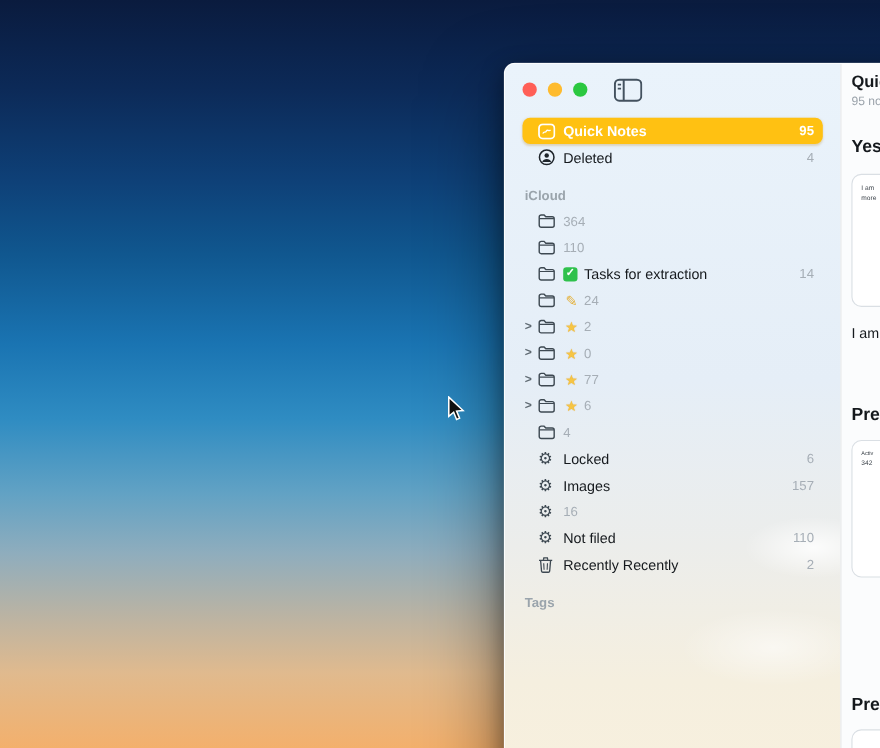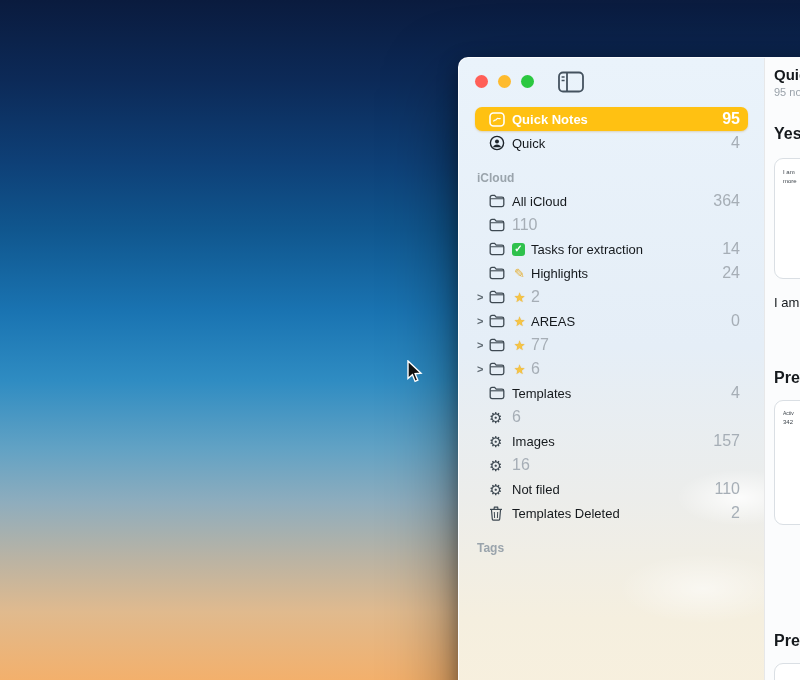--- a/index.html
+++ b/index.html
@@ -52,21 +52,21 @@
   .row .chev.empty { visibility:hidden; }
   .row .ficon { width:17px; height:16px; display:flex; align-items:center; margin-right:6px; }
   .row .emoji { width:15px; margin-right:4px; text-align:center; line-height:1; }
   .emoji-star { color:#f6c544; font-size:13px; text-shadow:0 0 1px #d9981c; }
   .emoji-check { width:13px; height:13px; background:#2fc14c; border-radius:3px;
                  color:#fff; font-size:10px; font-weight:700; display:flex;
                  align-items:center; justify-content:center; }
   .emoji-pen { color:#e4af35; font-size:13px; }
   .gear-glyph { font-size:15px; color:#3e4952; line-height:1; }
   .row .label { flex:1; white-space:nowrap; overflow:hidden; }
-  .row .count { font-size:16px; color:#a6aeb6; }
+  .row .count { font-size:12px; color:#a6aeb6; }
 
   .row.selected {
     background:#ffc112; color:#fff; font-weight:700;
     box-shadow:0 1px 2px rgba(180,120,0,.25);
   }
   .row.selected .count { color:#fff; font-weight:600; }
   .row.shared-row { margin-top:0; }
 
   .section-header {
     margin:16px 16px 2px 18px; height:16px;
@@ -140,37 +140,36 @@
 
         <div class="row shared-row">
           <span class="chev empty">&nbsp;</span>
           <span class="ficon">
             <svg width="16" height="16" viewBox="0 0 16 16" fill="none">
               <circle cx="8" cy="8" r="6.6" stroke="#1e252b" stroke-width="1.4"></circle>
               <circle cx="8" cy="6.4" r="2" fill="#1e252b"></circle>
               <path d="M3.9 12.3 C4.7 10.4 6.2 9.6 8 9.6 C9.8 9.6 11.3 10.4 12.1 12.3" fill="#1e252b"></path>
             </svg>
           </span>
-          <span class="label">Quick</span>
+          <span class="label">Deleted</span>
           <span class="count">4</span>
         </div>
       </div>
 
       <div class="section-header">iCloud</div>
 
       <div class="rows" id="icloud-rows">
           <div class="row">
             <span class="chev empty">&nbsp;</span>
             <span class="ficon">
               <svg width="16" height="14" viewBox="0 0 16 14" fill="none">
                 <path d="M1.2 3.2 A1.8 1.8 0 0 1 3 1.4 H5.6 L7.2 3.1 H13 A1.8 1.8 0 0 1 14.8 4.9 V10.8 A1.8 1.8 0 0 1 13 12.6 H3 A1.8 1.8 0 0 1 1.2 10.8 Z" stroke="#3e4952" stroke-width="1.3"></path>
                 <line x1="1.4" y1="4.8" x2="14.6" y2="4.8" stroke="#3e4952" stroke-width="1.1"></line>
               </svg>
             </span>
-            <span class="label">All iCloud</span>
             <span class="count">364</span>
           </div>
           <div class="row">
             <span class="chev empty">&nbsp;</span>
             <span class="ficon">
               <svg width="16" height="14" viewBox="0 0 16 14" fill="none">
                 <path d="M1.2 3.2 A1.8 1.8 0 0 1 3 1.4 H5.6 L7.2 3.1 H13 A1.8 1.8 0 0 1 14.8 4.9 V10.8 A1.8 1.8 0 0 1 13 12.6 H3 A1.8 1.8 0 0 1 1.2 10.8 Z" stroke="#3e4952" stroke-width="1.3"></path>
                 <line x1="1.4" y1="4.8" x2="14.6" y2="4.8" stroke="#3e4952" stroke-width="1.1"></line>
               </svg>
             </span>
@@ -192,21 +191,20 @@
           </div>
           <div class="row">
             <span class="chev empty">&nbsp;</span>
             <span class="ficon">
               <svg width="16" height="14" viewBox="0 0 16 14" fill="none">
                 <path d="M1.2 3.2 A1.8 1.8 0 0 1 3 1.4 H5.6 L7.2 3.1 H13 A1.8 1.8 0 0 1 14.8 4.9 V10.8 A1.8 1.8 0 0 1 13 12.6 H3 A1.8 1.8 0 0 1 1.2 10.8 Z" stroke="#3e4952" stroke-width="1.3"></path>
                 <line x1="1.4" y1="4.8" x2="14.6" y2="4.8" stroke="#3e4952" stroke-width="1.1"></line>
               </svg>
             </span>
             <span class="emoji"><span class="emoji-pen">✎</span></span>
-            <span class="label">Highlights</span>
             <span class="count">24</span>
           </div>
           <div class="row">
             <span class="chev">&gt;</span>
             <span class="ficon">
               <svg width="16" height="14" viewBox="0 0 16 14" fill="none">
                 <path d="M1.2 3.2 A1.8 1.8 0 0 1 3 1.4 H5.6 L7.2 3.1 H13 A1.8 1.8 0 0 1 14.8 4.9 V10.8 A1.8 1.8 0 0 1 13 12.6 H3 A1.8 1.8 0 0 1 1.2 10.8 Z" stroke="#3e4952" stroke-width="1.3"></path>
                 <line x1="1.4" y1="4.8" x2="14.6" y2="4.8" stroke="#3e4952" stroke-width="1.1"></line>
               </svg>
             </span>
@@ -215,21 +213,20 @@
           </div>
           <div class="row">
             <span class="chev">&gt;</span>
             <span class="ficon">
               <svg width="16" height="14" viewBox="0 0 16 14" fill="none">
                 <path d="M1.2 3.2 A1.8 1.8 0 0 1 3 1.4 H5.6 L7.2 3.1 H13 A1.8 1.8 0 0 1 14.8 4.9 V10.8 A1.8 1.8 0 0 1 13 12.6 H3 A1.8 1.8 0 0 1 1.2 10.8 Z" stroke="#3e4952" stroke-width="1.3"></path>
                 <line x1="1.4" y1="4.8" x2="14.6" y2="4.8" stroke="#3e4952" stroke-width="1.1"></line>
               </svg>
             </span>
             <span class="emoji"><span class="emoji-star">★</span></span>
-            <span class="label">AREAS</span>
             <span class="count">0</span>
           </div>
           <div class="row">
             <span class="chev">&gt;</span>
             <span class="ficon">
               <svg width="16" height="14" viewBox="0 0 16 14" fill="none">
                 <path d="M1.2 3.2 A1.8 1.8 0 0 1 3 1.4 H5.6 L7.2 3.1 H13 A1.8 1.8 0 0 1 14.8 4.9 V10.8 A1.8 1.8 0 0 1 13 12.6 H3 A1.8 1.8 0 0 1 1.2 10.8 Z" stroke="#3e4952" stroke-width="1.3"></path>
                 <line x1="1.4" y1="4.8" x2="14.6" y2="4.8" stroke="#3e4952" stroke-width="1.1"></line>
               </svg>
             </span>
@@ -248,28 +245,28 @@
             <span class="count">6</span>
           </div>
           <div class="row">
             <span class="chev empty">&nbsp;</span>
             <span class="ficon">
               <svg width="16" height="14" viewBox="0 0 16 14" fill="none">
                 <path d="M1.2 3.2 A1.8 1.8 0 0 1 3 1.4 H5.6 L7.2 3.1 H13 A1.8 1.8 0 0 1 14.8 4.9 V10.8 A1.8 1.8 0 0 1 13 12.6 H3 A1.8 1.8 0 0 1 1.2 10.8 Z" stroke="#3e4952" stroke-width="1.3"></path>
                 <line x1="1.4" y1="4.8" x2="14.6" y2="4.8" stroke="#3e4952" stroke-width="1.1"></line>
               </svg>
             </span>
-            <span class="label">Templates</span>
             <span class="count">4</span>
           </div>
           <div class="row">
             <span class="chev empty">&nbsp;</span>
             <span class="ficon">
               <span class="gear-glyph">⚙</span>
             </span>
+            <span class="label">Locked</span>
             <span class="count">6</span>
           </div>
           <div class="row">
             <span class="chev empty">&nbsp;</span>
             <span class="ficon">
               <span class="gear-glyph">⚙</span>
             </span>
             <span class="label">Images</span>
             <span class="count">157</span>
           </div>
@@ -292,21 +289,21 @@
             <span class="chev empty">&nbsp;</span>
             <span class="ficon">
               <svg width="14" height="15" viewBox="0 0 14 15" fill="none">
                 <path d="M2.5 4 L3.3 13.2 A1.2 1.2 0 0 0 4.5 14.2 H9.5 A1.2 1.2 0 0 0 10.7 13.2 L11.5 4" stroke="#3e4952" stroke-width="1.2"></path>
                 <line x1="1" y1="3.4" x2="13" y2="3.4" stroke="#3e4952" stroke-width="1.2"></line>
                 <path d="M5 3 L5.4 1.2 H8.6 L9 3" stroke="#3e4952" stroke-width="1.2"></path>
                 <line x1="5.3" y1="6" x2="5.6" y2="12" stroke="#3e4952" stroke-width="1"></line>
                 <line x1="8.7" y1="6" x2="8.4" y2="12" stroke="#3e4952" stroke-width="1"></line>
               </svg>
             </span>
-            <span class="label">Templates Deleted</span>
+            <span class="label">Recently Recently</span>
             <span class="count">2</span>
           </div>
         </div>
 
       <div class="section-header">Tags</div>
     </div>
 
     <div class="panel">
       <div class="panel-title">Quick Notes</div>
       <div class="panel-sub">95 notes</div>

